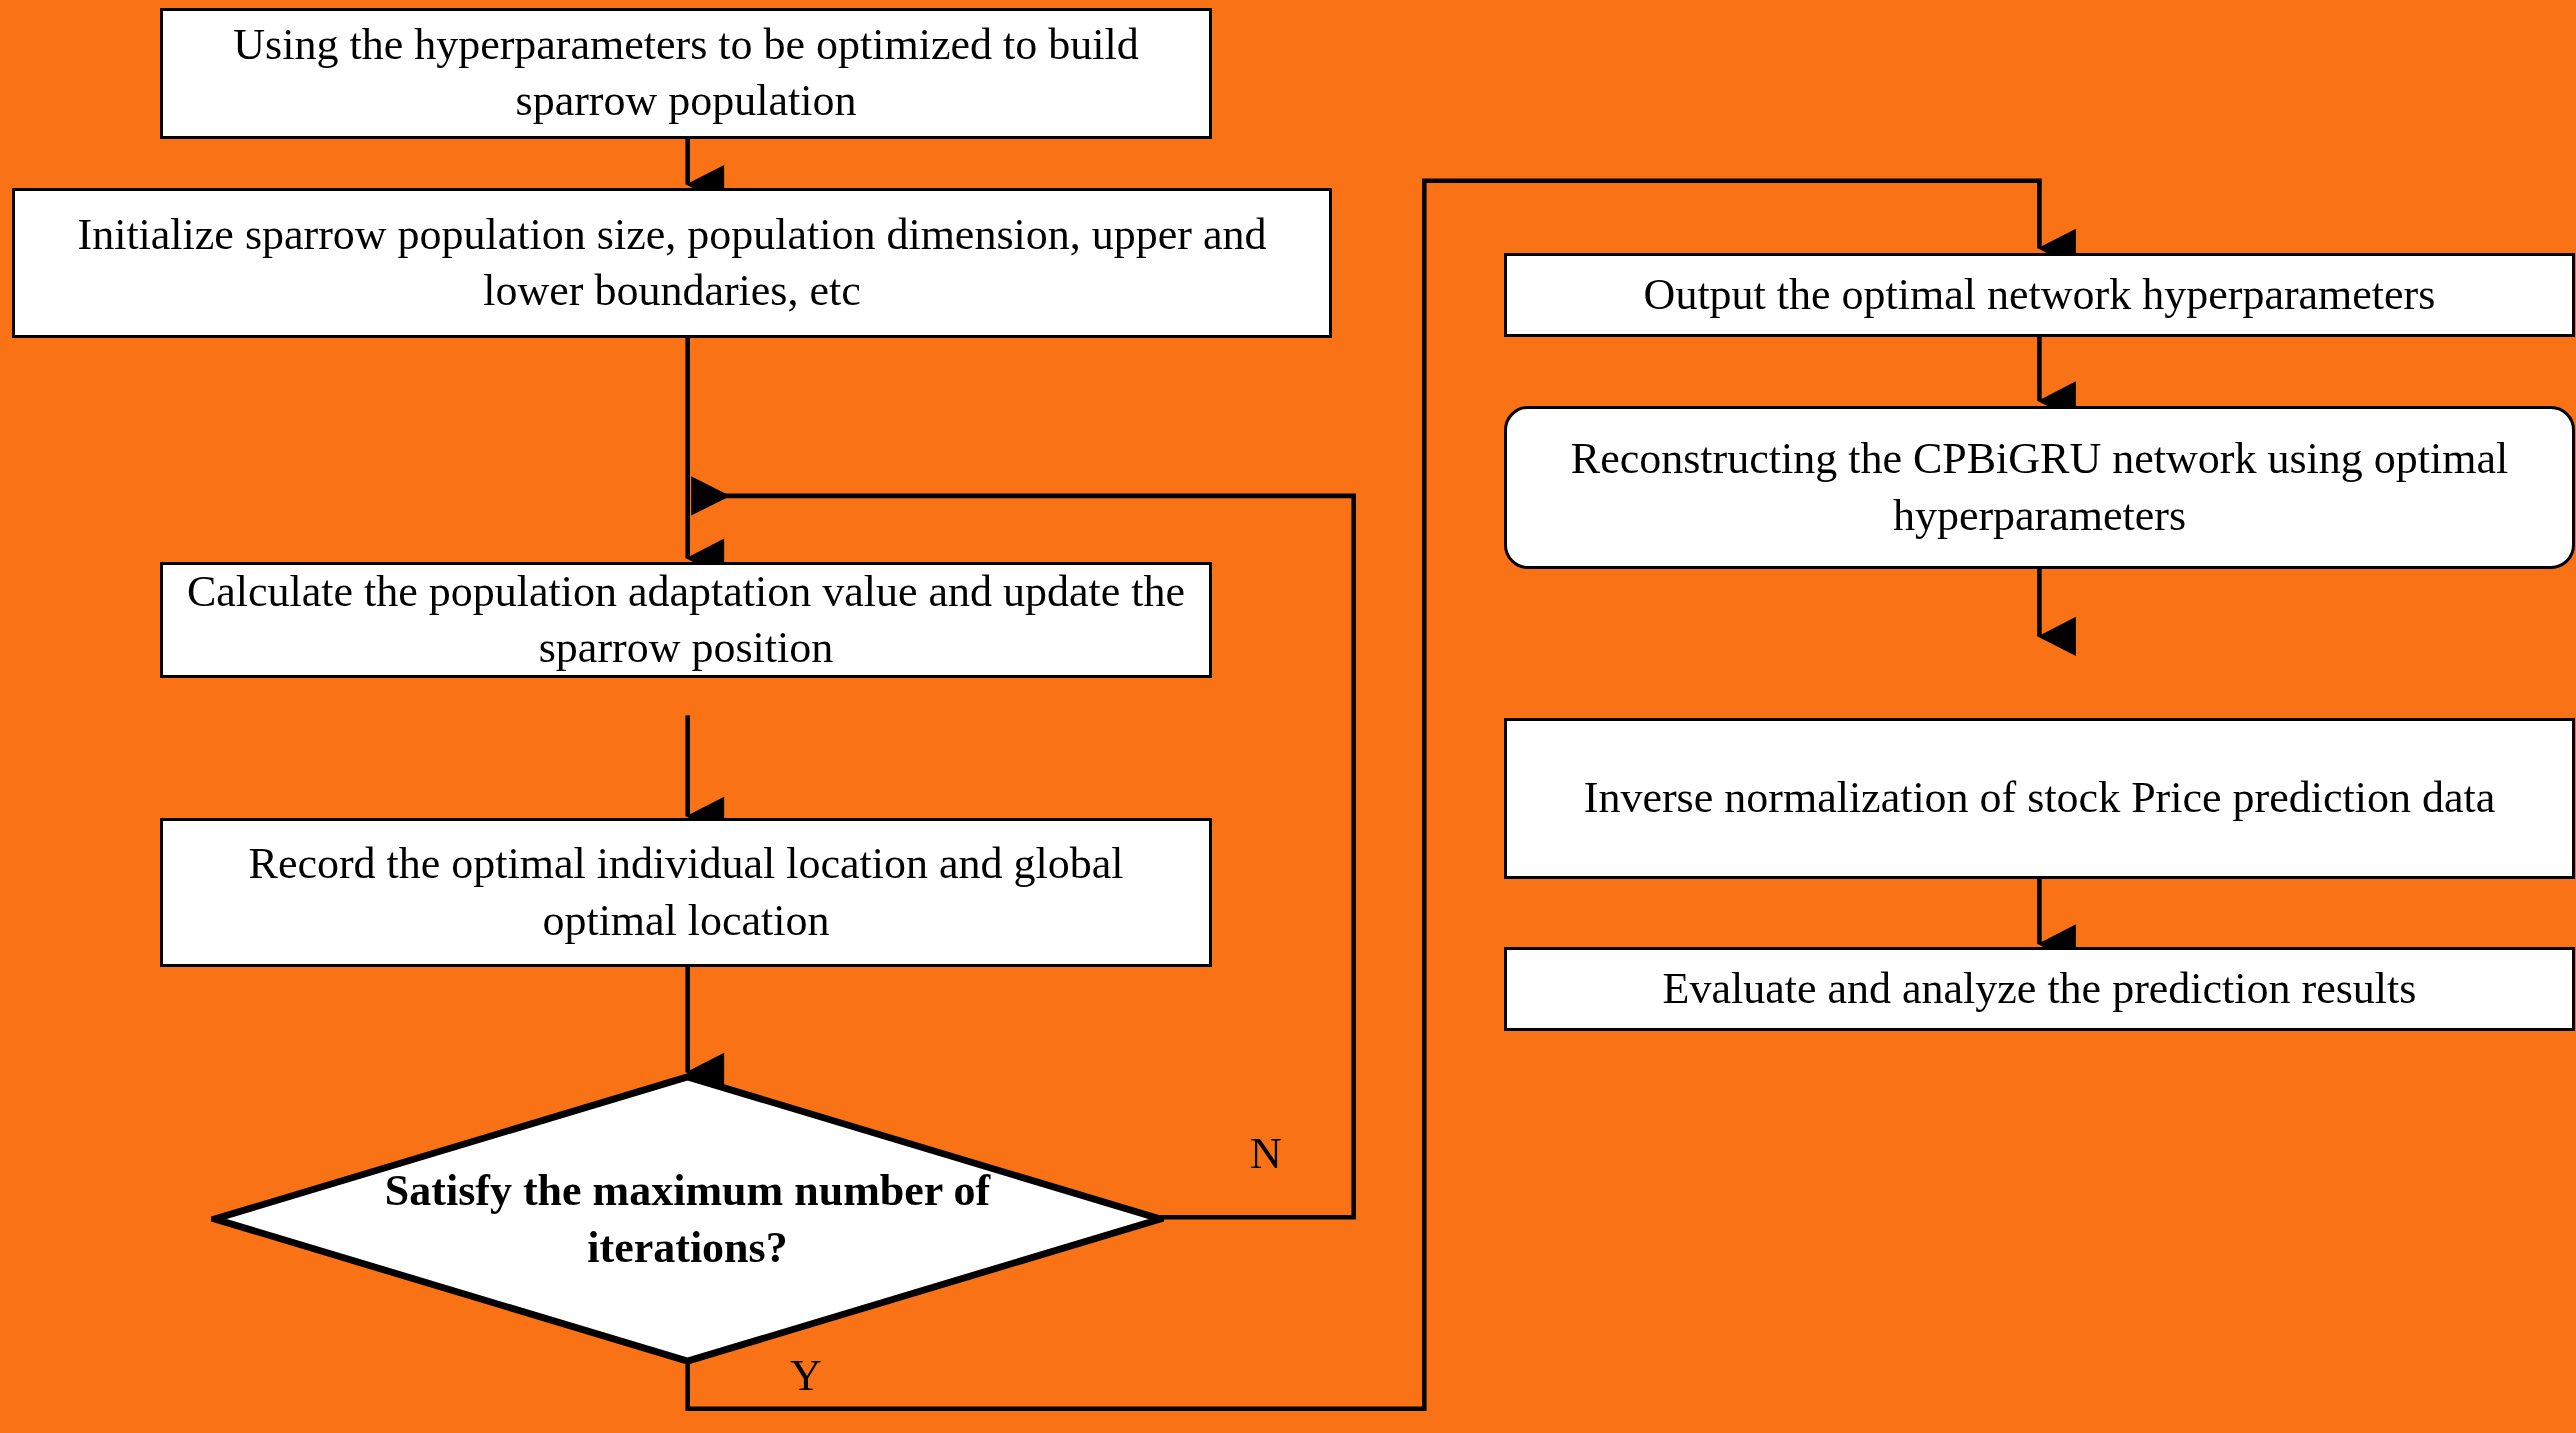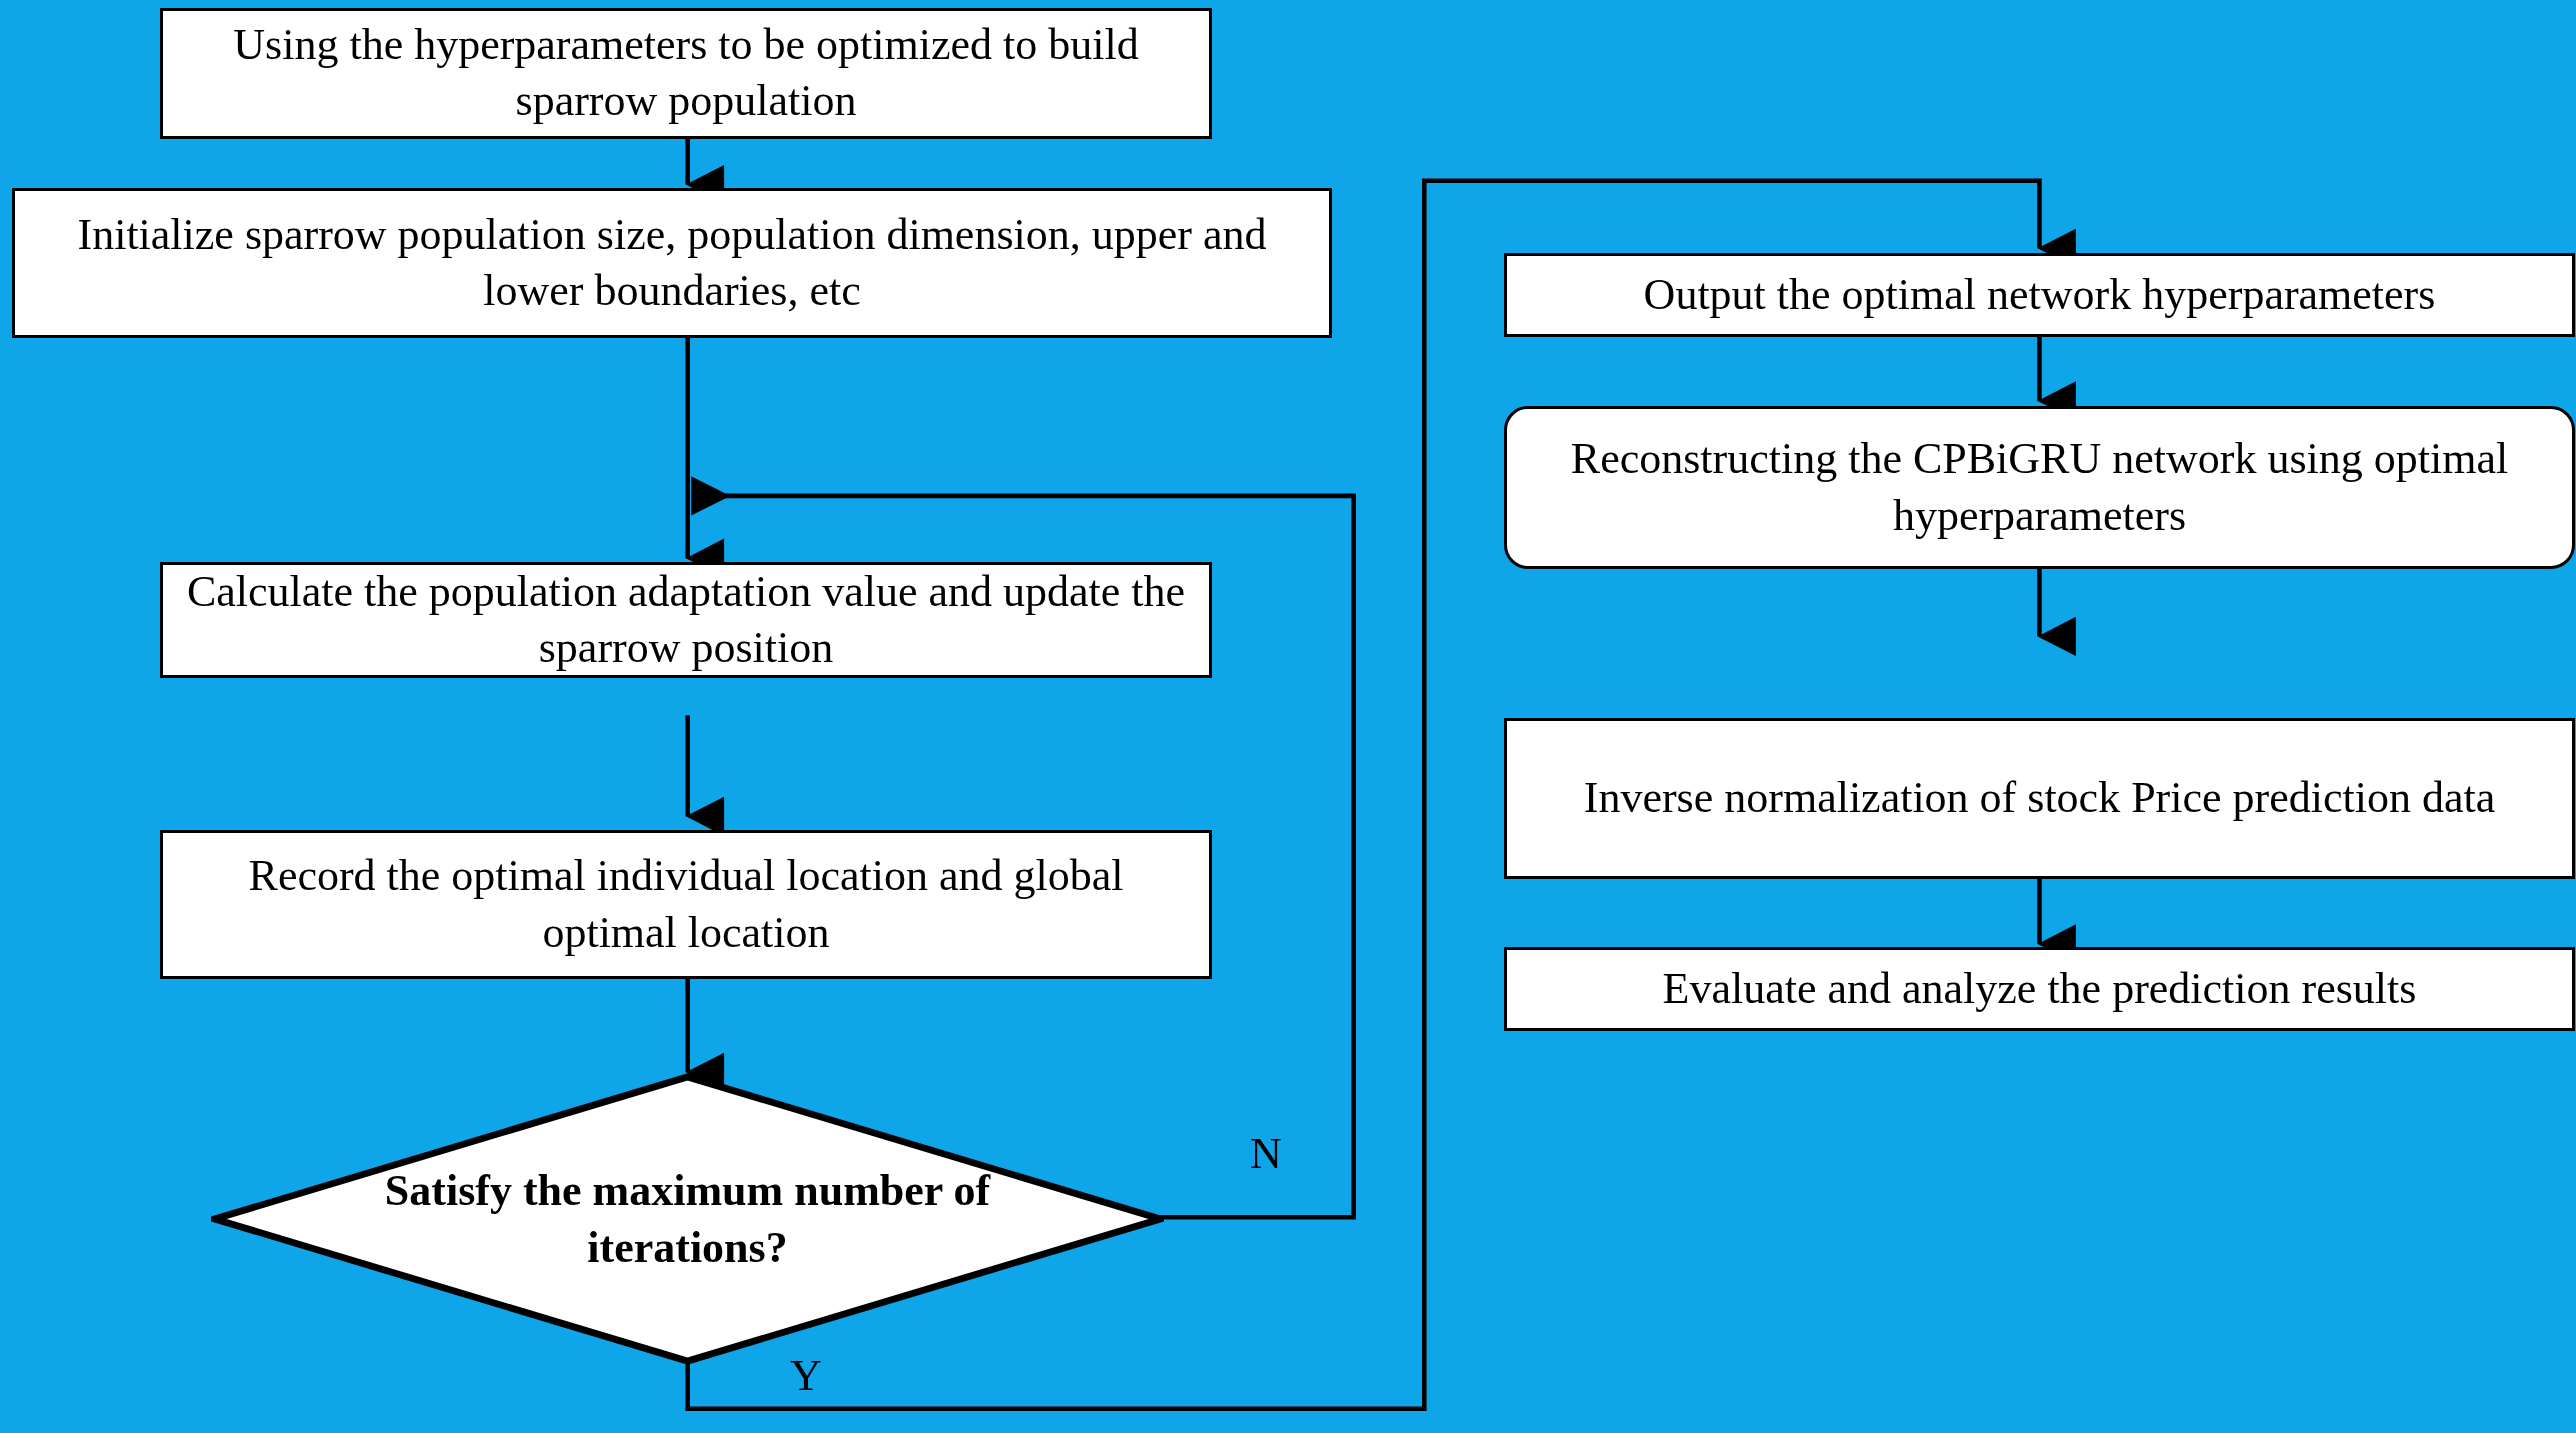--- a/index.html
+++ b/index.html
@@ -5,21 +5,21 @@
 <style>
   html, body {
     margin: 0;
     padding: 0;
     background: #ffffff;
   }
   #stage {
     position: relative;
     width: 2576px;
     height: 1433px;
-    background: #0ea5e9;
+    background: #f97316;
     overflow: hidden;
     font-family: "Liberation Serif", "DejaVu Serif", serif;
   }
   #edges {
     position: absolute;
     left: 0;
     top: 0;
     width: 2576px;
     height: 1433px;
     pointer-events: none;
@@ -113,21 +113,21 @@
   </div>
 
   <div class="node" style="left:12px; top:188px; width:1320px; height:150px;">
     <span class="label">Initialize sparrow population size, population dimension, upper and lower boundaries, etc</span>
   </div>
 
   <div class="node" style="left:160px; top:562px; width:1052px; height:116px;">
     <span class="label">Calculate the population adaptation value and update the sparrow position</span>
   </div>
 
-  <div class="node" style="left:160px; top:818px; width:1052px; height:149px;margin-top:12px;">
+  <div class="node" style="left:160px; top:818px; width:1052px; height:149px;">
     <span class="label">Record the optimal individual location and global optimal location</span>
   </div>
 
   <div class="diamond-wrap" style="left:211px; top:1073px; width:953px; height:292px;">
     <svg width="953" height="292" viewBox="0 0 1254 384" xmlns="http://www.w3.org/2000/svg">
       <polygon points="627,5 1249,192 627,379 5,192" fill="#ffffff" stroke="#000000" stroke-width="9"></polygon>
     </svg>
     <div class="diamond-text">Satisfy the maximum number of iterations?</div>
   </div>
 

